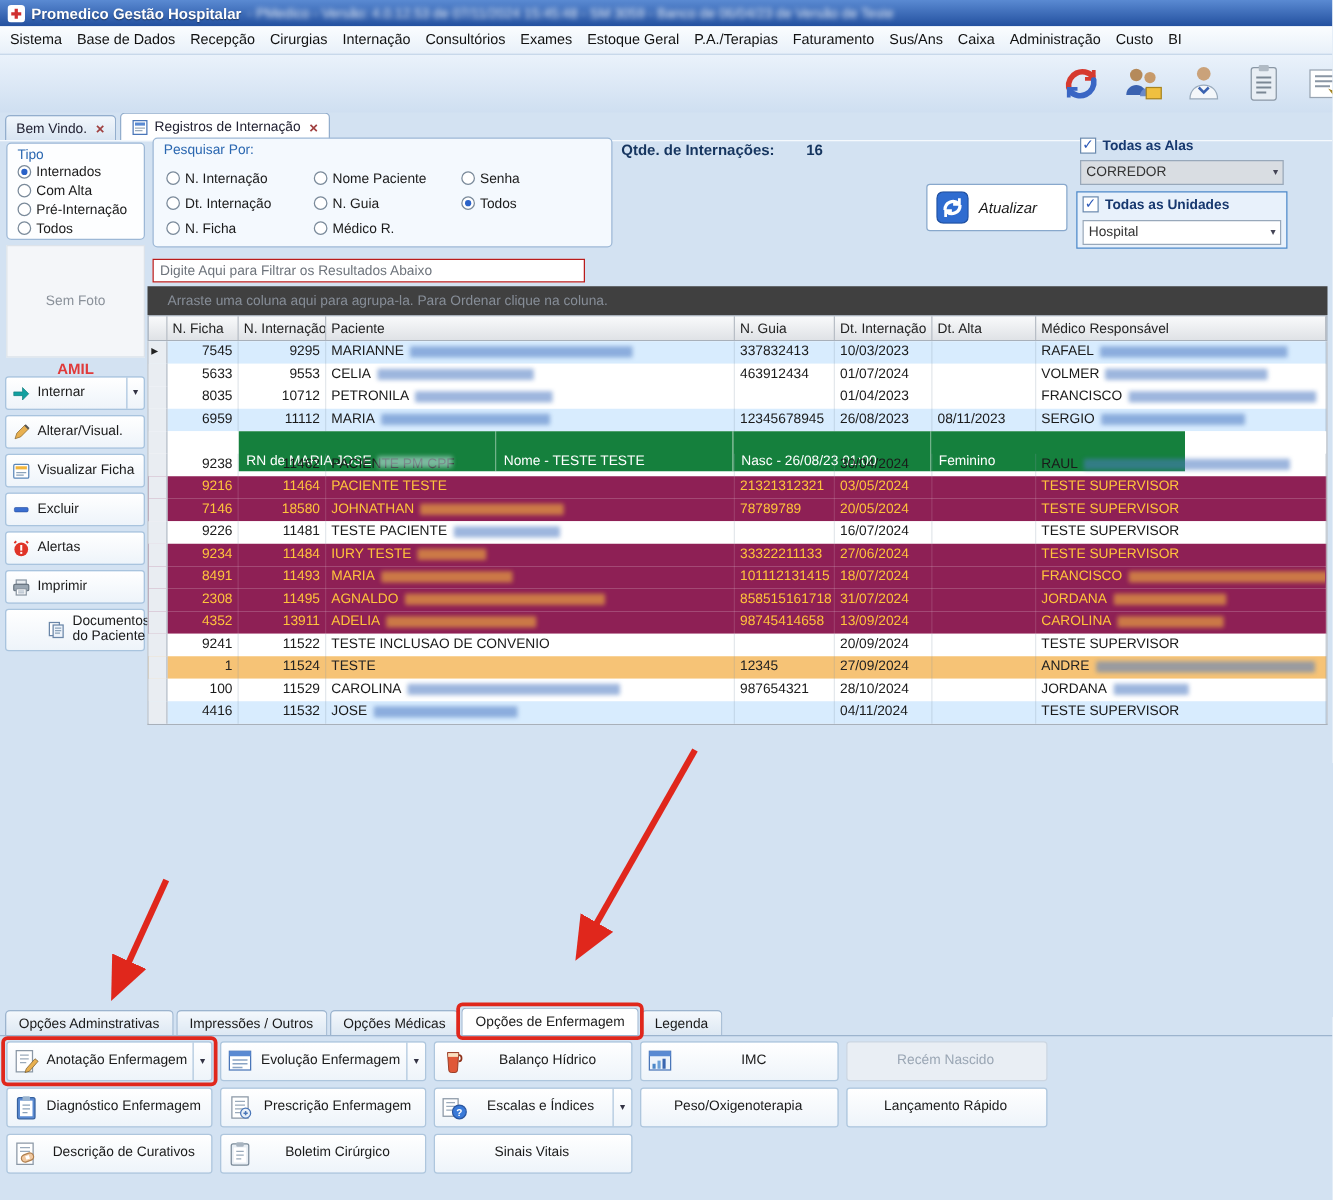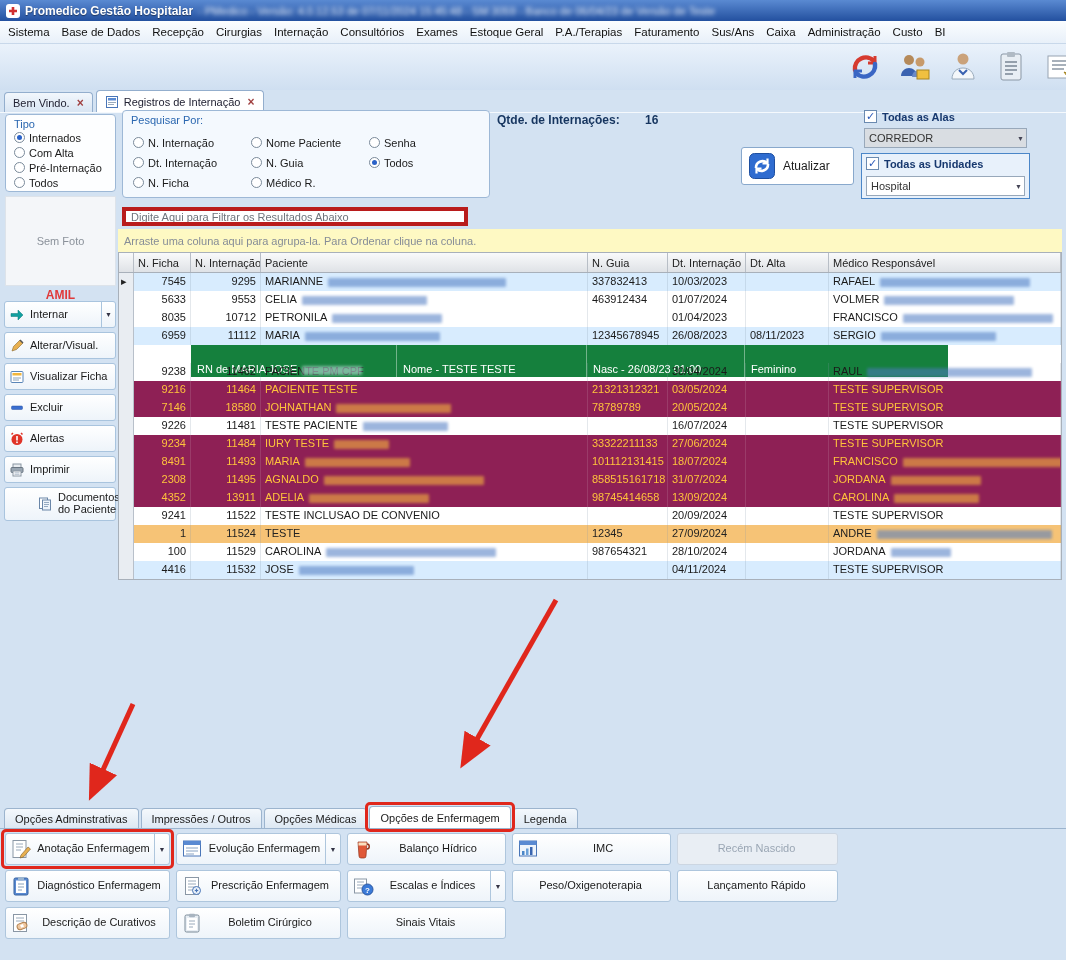--- a/index.html
+++ b/index.html
@@ -50,37 +50,37 @@
   .sbtn { display:flex; align-items:center; gap:5px; background:linear-gradient(#ffffff,#eef4fa); border:1px solid #a9c4de; border-radius:3px; height:27px; padding:0 4px; position:relative; }
   .sbtn.tall { height:34px;padding-left:32px; }
   .sbtn .lbl { line-height:1.05; font-size:11px; }
   .sic { width:16px; height:16px; flex:0 0 16px; }
   .sic svg { width:16px; height:16px; }
   .drop { position:absolute; right:0; top:0; bottom:0; width:14px; border-left:1px solid #a9c4de; display:flex; align-items:center; justify-content:center; font-size:7px; color:#334; }
 
   
   .qtde-label { position:absolute; left:497px; top:113px; font-weight:bold; font-size:12px; color:#16355f; }
   .qtde-value { position:absolute; left:645px; top:113px; font-weight:bold; font-size:12px; color:#16355f; }
-  .refresh-btn { position:absolute; left:741px; top:147px; width:113px; height:38px; background:#fff; border:1px solid #88a8cc; border-radius:3px; display:flex; align-items:center; gap:8px; padding-left:7px; font-size:12px; }
+  .refresh-btn { position:absolute; left:741px; top:147px; width:113px; height:38px; background:#fff; border:1px solid #88a8cc; border-radius:3px; display:flex; align-items:center; gap:8px; padding-left:7px; font-size:12px;font-style:italic; }
   .ric { width:26px; height:26px; }
   .ric svg { width:26px; height:26px; }
   .checkbox { width:13px; height:13px; border:1px solid #6a8ab0; background:#fff; display:inline-flex; align-items:center; justify-content:center; font-size:11px; line-height:11px; color:#2a58b8; flex:0 0 13px; }
   .alas-row { position:absolute; left:864px; top:110px; display:flex; align-items:center; gap:5px; }
   .chk-lbl { font-weight:bold; color:#17386e; }
   .combo { position:absolute; height:20px; border:1px solid #98a8ba; background:linear-gradient(#f4f6f8,#dadee2); display:flex; align-items:center; padding:0 4px; font-size:11px; color:#333; }
   .combo-arrow { position:absolute; right:2px; font-size:7px; color:#445; }
   .combo-alas { left:864px; top:128px; width:163px; background:#d9dde2; }
   .unidades-box { position:absolute; left:861px; top:153px; width:169px; height:46px; border:1px solid #4a86c8; background:#e8f1fb; }
   .alas-row2 { position:absolute; left:4px; top:3px; display:flex; align-items:center; gap:5px; }
   .chk-lbl2 { font-weight:bold; color:#17386e; }
   .combo-unidades { left:4px; top:22px; width:159px; background:#fff; }
 
-  .quick-filter { position:absolute; left:122px; top:207px; width:346px; height:19px; border:4px solid #b91c1c; padding:0 5px; font-size:11px; font-family:"Liberation Sans",sans-serif; color:#444; background:#fff; }
+  .quick-filter { position:absolute; left:122px; top:207px; width:346px; height:19px; border:1px solid #b91c1c; padding:0 5px; font-size:11px; font-family:"Liberation Sans",sans-serif; color:#444; background:#fff; }
   .quick-filter::placeholder { color:#6e747c; opacity:1; }
-  .group-hint { position:absolute; left:118px; top:229px; width:944px; height:23px; background:#fef9c3; color:#868d97; display:flex; align-items:center; padding-left:6px; font-size:11px; }
+  .group-hint { position:absolute; left:118px; top:229px; width:944px; height:23px; background:#404040; color:#868d97; display:flex; align-items:center; padding-left:16px; font-size:11px; }
 
   
   .grid-wrap { position:absolute; left:118px; top:252px; width:944px; }
   .gh { display:grid; grid-template-columns:15px 57px 70px 327px 80px 78px 83px 1fr; height:21px; background:linear-gradient(#f9fafb,#dfe2e6); border:1px solid #a8b0ba; }
   .gh .hc { border-right:1px solid #b8bec6; display:flex; align-items:center; padding:0 4px; font-size:11px; color:#222; overflow:hidden; white-space:nowrap; }
   .gbody { border:1px solid #a8b0ba; border-top:none; background:#fff; }
   .gr { display:grid; grid-template-columns:15px 57px 70px 327px 80px 78px 83px 1fr; height:18px; }
   .gr > div { padding:0 4px; line-height:17px; font-size:11px; white-space:nowrap; overflow:hidden; border-right:1px solid rgba(130,150,170,.22); }
   .sel-cell { background:#e9edf2; border-right:1px solid #b8c0ca !important; color:#222; padding:0 2px !important; font-size:9px; flex:0 0 15px; width:15px; }
   .gr.blue { background:#d8ecfe; }

